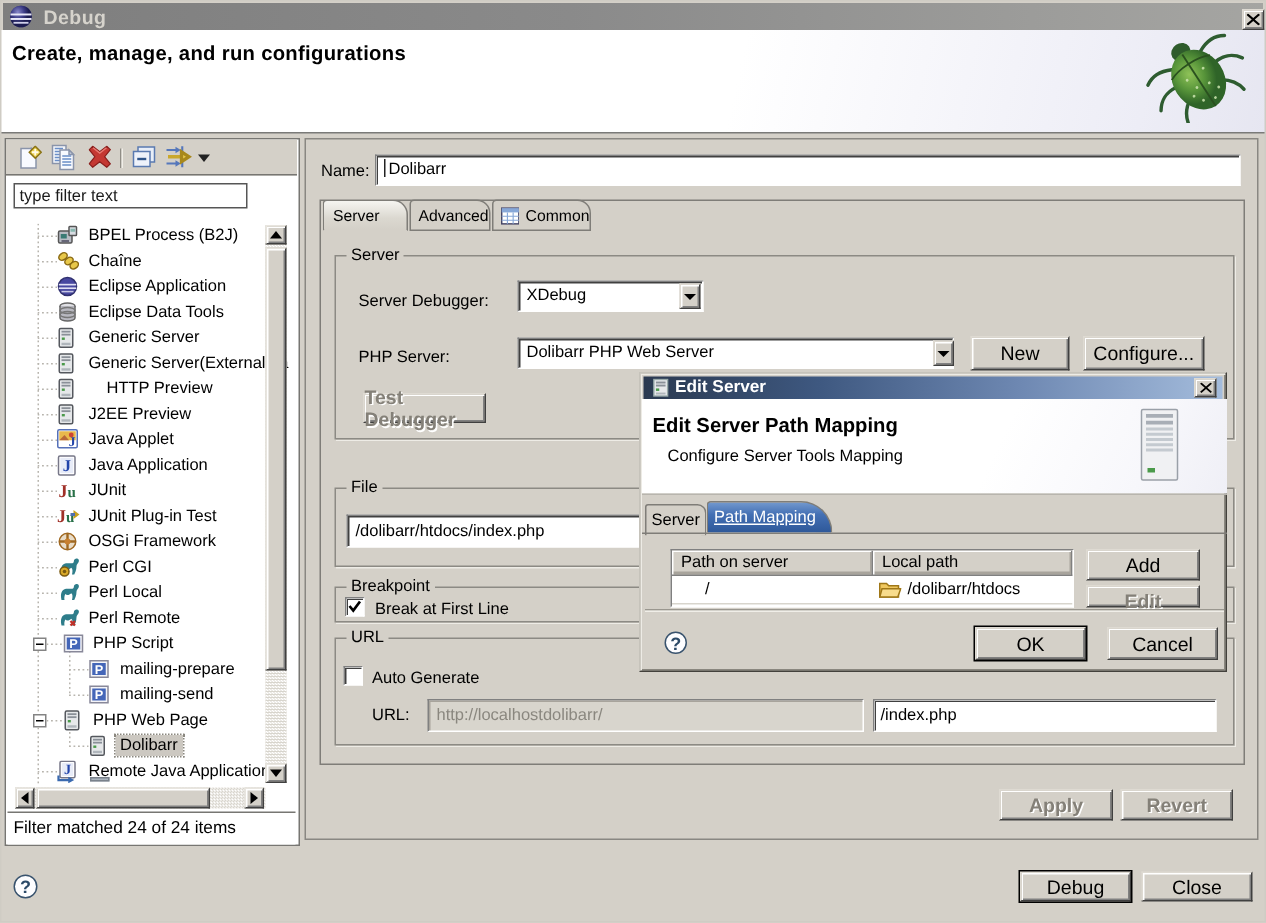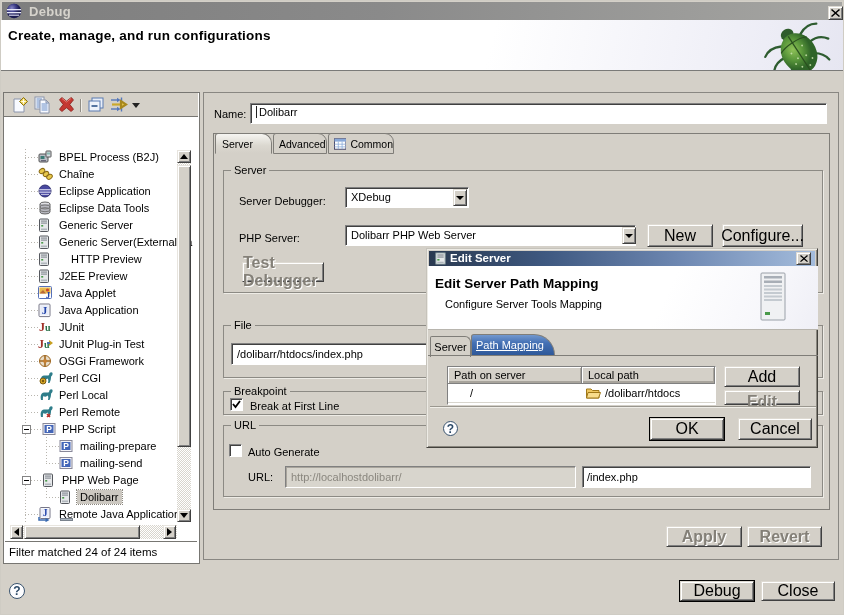--- a/index.html
+++ b/index.html
@@ -1,33 +1,33 @@
 <!DOCTYPE html>
 <html><head><meta charset="utf-8"><style>
 * { margin:0; padding:0; box-sizing:border-box; }
 html,body { width:844px; height:615px; overflow:hidden; }
 body { font-family:"Liberation Sans", sans-serif; font-size:11px; color:#000;
   background:#d4d0c8; position:relative; }
 .abs { position:absolute; }
 
 .btn { background:#d4d0c8; border:1px solid; border-color:#dedad2 #404040 #404040 #dedad2;
   box-shadow: inset 1px 1px 0 #fff, inset -1px -1px 0 #808080;
-  display:flex; align-items:center; justify-content:center; font-size:16px; }
+  display:flex; align-items:center; justify-content:center; font-size:13px; }
 .btn.dis { color:#848078; text-shadow:1px 1px 0 #fff;font-weight:bold; }
 .sunk { background:#fff; border:1px solid; border-color:#808080 #fff #fff #808080;
   box-shadow: inset 1px 1px 0 #404040; }
 .group { border:1px solid #8c8a84; box-shadow:1px 1px 0 #eeece6; }
 .group > .glab { position:absolute; top:-7px; left:7px; background:#d4d0c8; padding:0 3px; font-size:11px; }
 
 #titlebar { left:2px; top:2px; width:840px; height:18px;
   background:linear-gradient(90deg,#7e7e7e 0%,#8a8a8a 45%,#a5a5a2 100%); }
 #titlebar .txt { position:absolute; left:27px; top:2px; font-size:13px; font-weight:bold; color:#d6d3cc; letter-spacing:0.3px;}
 #closebtn { left:826px; top:4px; width:15px; height:14px; font-size:11px; font-weight:bold; }
 
-#banner { left:0; top:20px; width:844px; height:51px; overflow:hidden;
+#banner { left:0; top:20px; width:844px; height:69px; overflow:hidden;
   background:linear-gradient(103deg,#fff 0%,#fff 58%,#ededf6 90%,#e6e6f1 100%);
   border-bottom:1px solid #7a7a78;text-align:right; }
 #banner .h1 { position:absolute; left:8px; top:8px; font-size:13.5px; font-weight:bold; letter-spacing:0.2px; }
 
 #lpanel { left:3px; top:92px; width:197px; height:472px; background:#fff; border:1px solid #777672; }
 #ltoolbar { position:absolute; left:0; top:0; width:194px; height:24px; background:#d4d0c8; border-bottom:1px solid #777672; }
 #filter { position:absolute; left:5px; top:29px; width:156px; height:17px; background:#fff;
   border:1px solid #565656; font-size:11px; padding:1px 0 0 3px; color:#1a1a1a; }
 #tree { position:absolute; left:1px; top:56px; width:192px; height:391px; overflow:hidden; background:#fff;}
 .trow { position:absolute; left:0; height:17px; width:192px; display:flex; align-items:center; }
@@ -187,20 +187,21 @@
           <path d="M11.5 1.5 L11.5 7" fill="none"></path>
           <path d="M11.5 10 L11.5 15.5" fill="none"></path>
         </g>
         <g stroke="#caa82c" stroke-width="2.2" fill="#e8c84c">
           <path d="M2 8.5 L12 8.5" fill="none"></path>
           <path d="M11 5.2 L16 8.5 L11 11.8 Z" stroke="#a8881c"></path>
         </g>
       </svg>
 <div class="abs" style="left:128px;top:10px;width:0;height:0;border:4px solid transparent;border-top:5px solid #222"></div>
 </div>
+<input id="filter" value="type filter text" readonly="" style="">
 <div id="tree">
 <div class="abs" style="left:20px;top:0;width:1px;height:374px;background-image:linear-gradient(#b8b5ae 1px, transparent 1px);background-size:1px 3px"></div>
 <div class="abs" style="left:41px;top:285px;width:1px;height:29px;background-image:linear-gradient(#b8b5ae 1px, transparent 1px);background-size:1px 3px"></div>
 <div class="abs" style="left:41px;top:336px;width:1px;height:12px;background-image:linear-gradient(#b8b5ae 1px, transparent 1px);background-size:1px 3px"></div>
 <div class="trow" style="top:0px">
         <div class="abs" style="left:20px;top:8px;width:13px;height:1px;background-image:linear-gradient(90deg,#b8b5ae 1px, transparent 1px);background-size:3px 1px"></div>
         <div class="tico" style="left:33px;top:1px"><svg width="14" height="14" viewBox="0 0 14 14">
             <rect x="1" y="4" width="9" height="8" rx="1" fill="#b8bcc4" stroke="#555"></rect>
             <rect x="2.5" y="6" width="4" height="3" fill="#3a7a74"></rect>
             <rect x="8" y="1" width="5" height="6" rx="0.5" fill="#d8dce2" stroke="#555"></rect>

